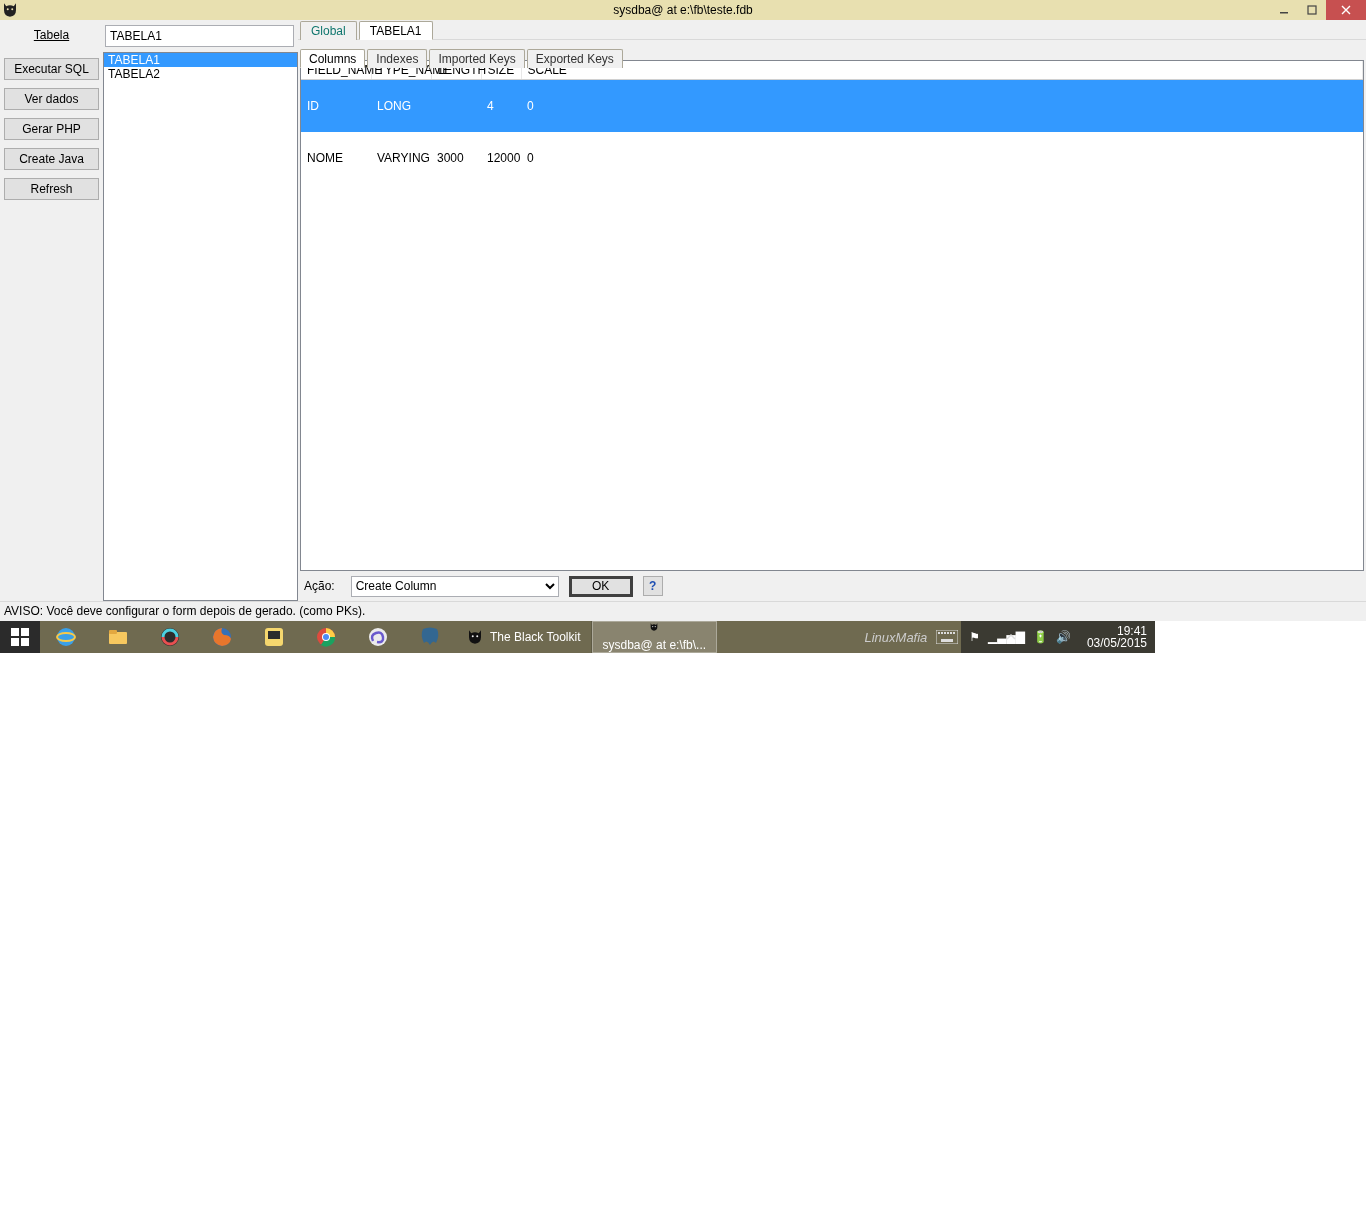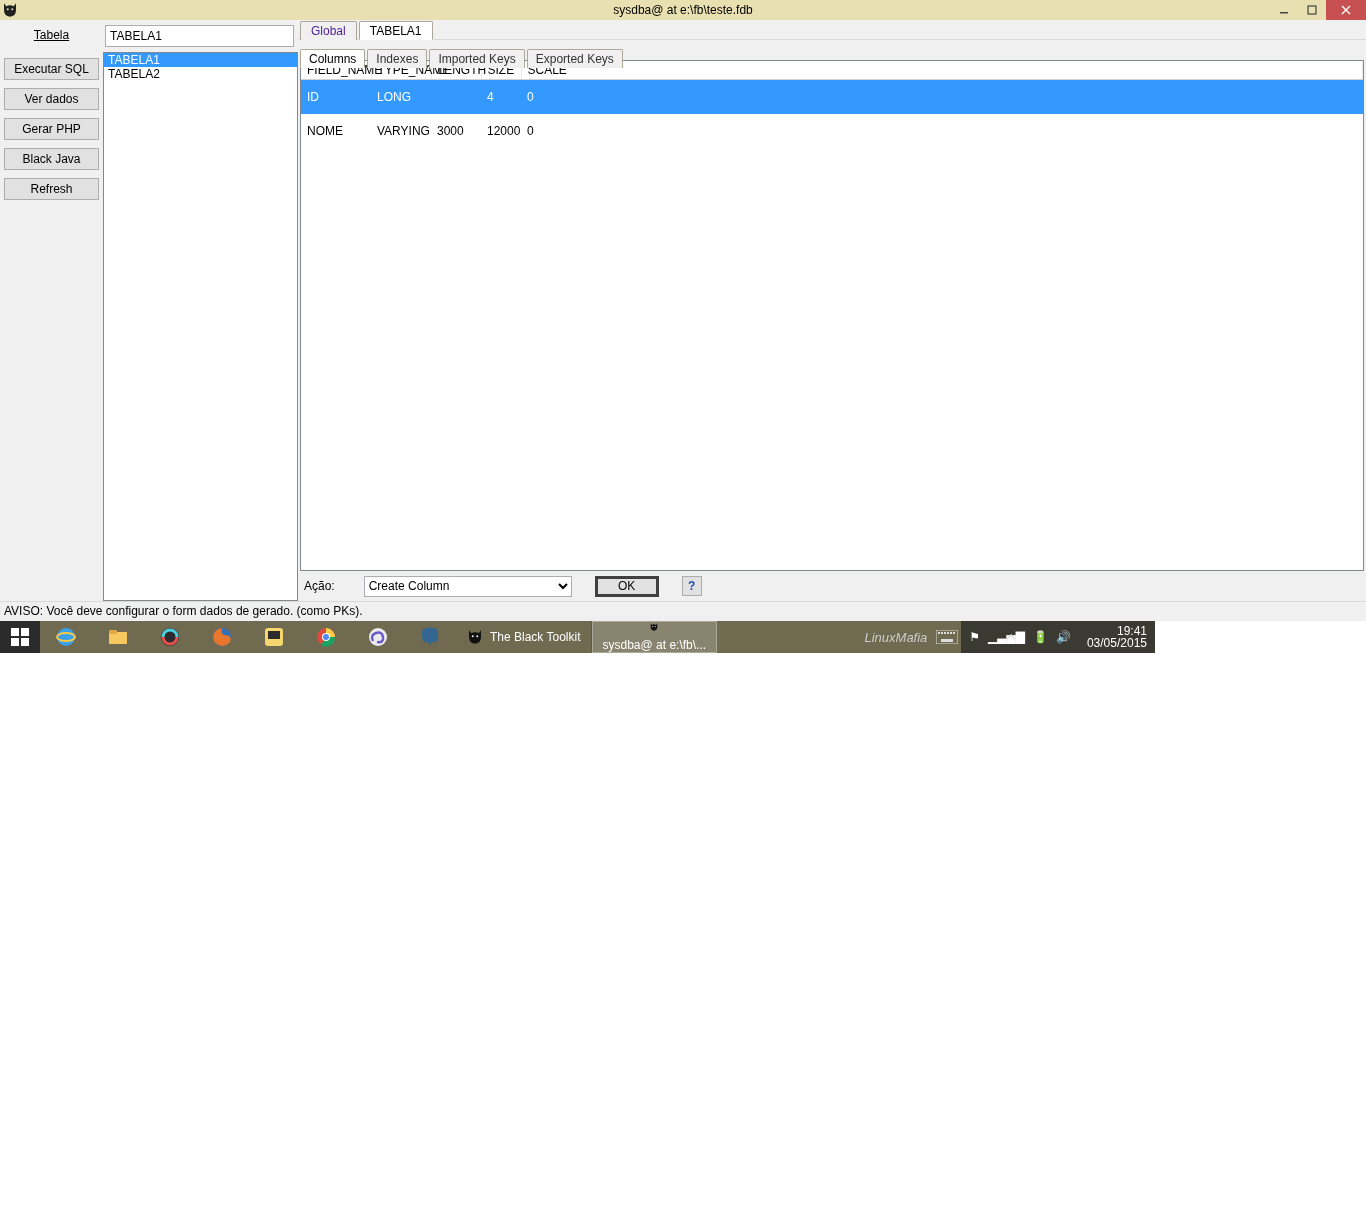--- a/index.html
+++ b/index.html
@@ -24,39 +24,39 @@
 
   .middle { width: 195px; display: flex; flex-direction: column; }
   .table-input-row { height: 32px; display: flex; align-items: center; padding: 2px 4px 2px 2px; }
   .table-input { flex: 1; height: 22px; border: 1px solid #abadb3; background: #fff; padding: 0 4px; font-size: 12px; }
   .tablelist { flex: 1; background: #fff; border: 1px solid #828790; overflow: auto; }
   .tablelist .item { padding: 0 4px; height: 14px; line-height: 14px; cursor: pointer; font-size: 12px; }
   .tablelist .item.selected { background: #3399ff; color: #fff; }
 
   .mainpanel { flex: 1; display: flex; flex-direction: column; background: #f0f0f0; }
   .tabstrip { display: flex; height: 20px; background: #f0f0f0; border-bottom: 1px solid #d9d9d9; padding-left: 2px; }
-  .tab { padding: 2px 10px; border: 1px solid #aca899; border-bottom: none; background: #f0f0f0; margin-right: 2px; cursor: pointer; border-radius: 2px 2px 0 0; font-size:12px; height:19px; line-height:14px; position:relative; top:1px; color:#4c1d95; }
+  .tab { padding: 2px 10px; border: 1px solid #aca899; border-bottom: none; background: #f0f0f0; margin-right: 2px; cursor: pointer; border-radius: 2px 2px 0 0; font-size:12px; height:19px; line-height:14px; position:relative; top:1px; color:#0f766e; }
   .tab.active { background: #fff; border-bottom: 1px solid #fff; z-index: 2; color:#000; }
 
   .subtabstrip { display: flex; height: 20px; background: #f0f0f0; padding: 1px 2px 0 2px; }
   .subtab { padding: 2px 8px; border: 1px solid #aca899; border-bottom: none; background: #f0f0f0; margin-right: 2px; cursor: pointer; border-radius: 2px 2px 0 0; font-size:12px; height:19px; line-height:14px; position:relative; top:8px; color:#333;}
   .subtab.active { background: #fff; border-bottom: 1px solid #fff; color:#000;}
 
   .tablewrap { flex: 1; background: #fff; border: 1px solid #828790; margin: 0 2px; display: flex; flex-direction: column; overflow: hidden; }
   table.datagrid { width: 100%; border-collapse: collapse; table-layout: fixed; }
   .datagrid th { text-align: left; font-weight: normal; padding: 2px 6px; background: #fff; border-bottom: 1px solid #d0d0d0; border-right: 1px solid #e8e8e8; height: 18px; font-size: 12px; }
-  .datagrid td { padding: 10px 6px; height: 32px; font-size: 12px; }
+  .datagrid td { padding: 19px 6px; height: 32px; font-size: 12px; }
   .datagrid tr.selected td { background: #3399ff; color: #fff; }
   .col-field { width: 70px; }
   .col-type  { width: 60px; }
   .col-len   { width: 50px; }
   .col-size  { width: 40px; }
   .col-scale { width: auto; }
 
-  .actionrow { height: 30px; display: flex; align-items: center; gap: 23px; padding: 0 4px; background: #f0f0f0; }
+  .actionrow { height: 30px; display: flex; align-items: center; gap: 10px; padding: 0 4px; background: #f0f0f0; }
   .actionrow label { padding: 0 6px 0 2px; font-size:12px;}
   .actionrow select { width: 208px; height: 21px; border: 1px solid #abadb3; background: #fff; font-size:12px; }
   .actionrow button.ok { width: 64px; height: 21px; background: #e1e1e1; border: 3px solid #404040; cursor: pointer; }
   .actionrow .helpbtn { width: 20px; height: 20px; background: #e1e1e1; border: 1px solid #adadad; display:flex; align-items:center; justify-content:center; color:#1e4fb3; font-weight:bold; cursor:pointer; }
 
   .statusbar { height: 20px; background: #f0f0f0; border-top: 1px solid #d9d9d9; padding: 2px 4px; font-size: 12px; }
 
   
   .taskbar { position: absolute; top: 621px; left: 0; width: 1155px; height: 32px; background: #6f6a50; display: flex; align-items: center; }
   .taskbar .tb-start { width: 40px; height: 32px; background: #2b2b2b; display:flex; align-items:center; justify-content:center; }
@@ -106,21 +106,21 @@
   <div class="sidebar">
     <div class="side-label-row">
         <div class="side-label">Tabela</div>
       </div>
     <button>Executar SQL</button>
     <div class="spacer"></div>
     <button>Ver dados</button>
     <div class="spacer"></div>
     <button>Gerar PHP</button>
     <div class="spacer"></div>
-    <button>Black Java</button>
+    <button>Create Java</button>
     <div class="spacer"></div>
     <button>Refresh</button>
   </div>
 
   <div class="middle">
     <div class="table-input-row">
       <input class="table-input" value="TABELA1" style="">
     </div>
     <div class="tablelist">
       <div class="item selected">TABELA1</div>
@@ -177,21 +177,21 @@
       </select>
       <button class="ok">OK</button>
       <button class="helpbtn">
           <span>?</span>
         </button>
     </div>
   </div>
 </div>
 
 <div class="statusbar">
-  <span>AVISO: Você deve configurar o form dados de gerado. (como PKs).</span>
+  <span>AVISO: Você deve configurar o form depois de gerado. (como PKs).</span>
 </div>
 
 <div class="taskbar">
   <div class="tb-start">
     <svg class="tb-svg" viewBox="0 0 24 24">
         <rect x="3" y="3" width="8" height="8" fill="#fff"></rect>
         <rect x="13" y="3" width="8" height="8" fill="#fff"></rect>
         <rect x="3" y="13" width="8" height="8" fill="#fff"></rect>
         <rect x="13" y="13" width="8" height="8" fill="#fff"></rect>
       </svg>

